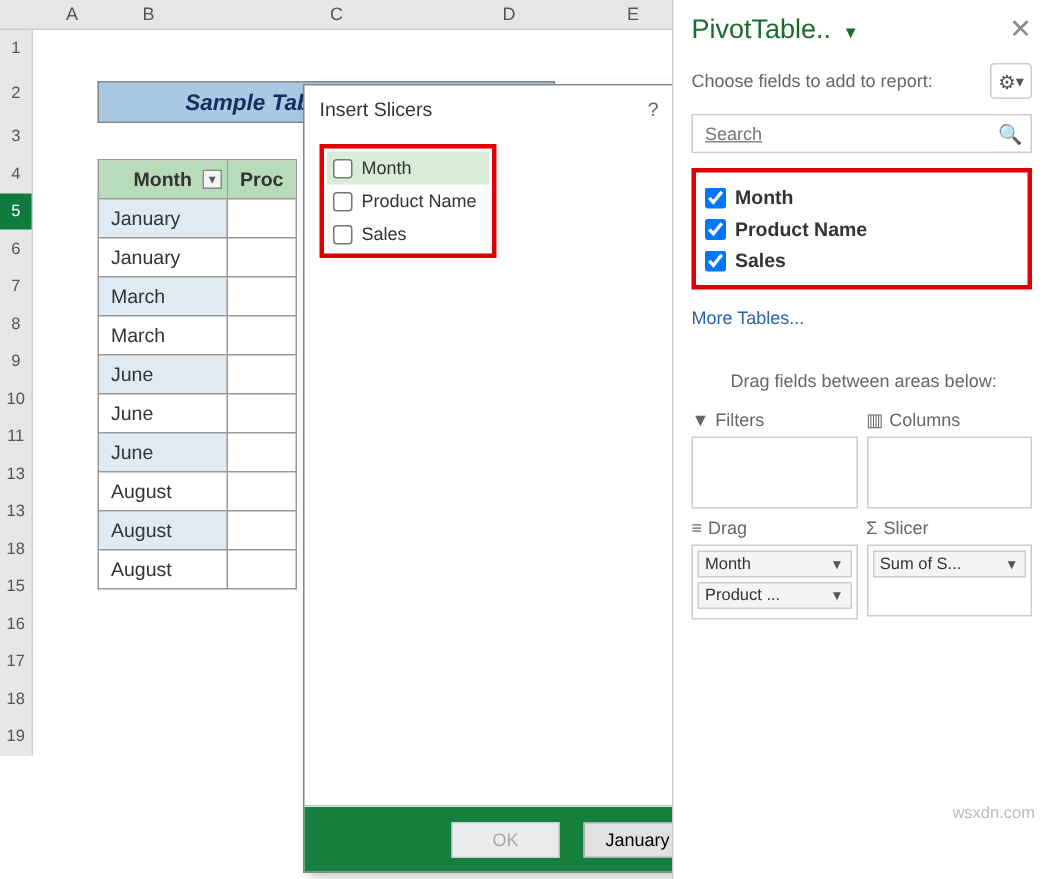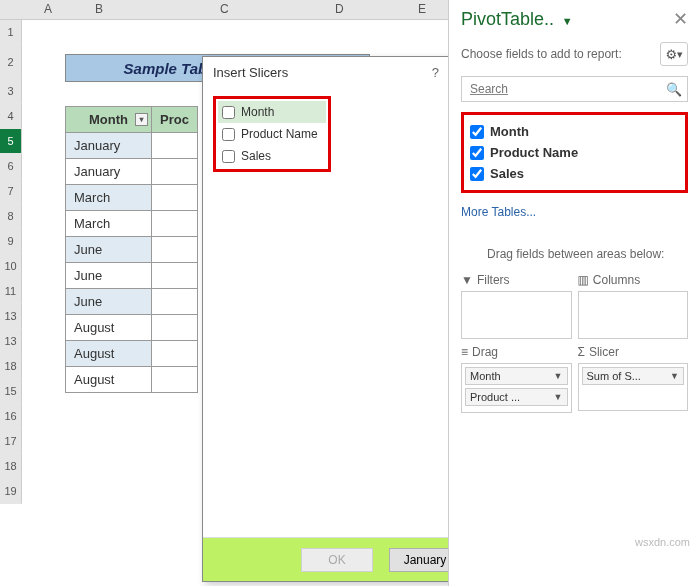--- a/index.html
+++ b/index.html
@@ -31,21 +31,21 @@
 
 .dlg { position: absolute; left: 202px; top: 56px; width: 278px; height: 526px; background: #fff; border: 1px solid #888; box-shadow: 3px 3px 8px rgba(0,0,0,.2); }
 .dlg-title { padding: 8px 10px; font-size: 13px; color: #333; border-bottom: none; position: relative; }
 .dlg-help { position: absolute; right: 40px; top: 8px; color: #666; cursor: pointer; }
 .dlg-close { position: absolute; right: 12px; top: 8px; font-size: 15px; color: #555; cursor: pointer; }
 .dlg-body { padding: 8px 10px; }
 .slicer-list { border: 3px solid #e00000; padding: 2px; width: 118px; }
 .slicer-item { padding: 4px 4px; font-size: 12px; display: flex; align-items: center; gap: 6px; }
 .slicer-item input { width: 13px; height: 13px; }
 .slicer-item.sel { background: #d8ecd8; }
-.dlg-btns { position: absolute; bottom: 0; left: 0; right: 0; height: 44px; background: #bef264; border-top: 1px solid #ddd; display: flex; justify-content: flex-end; align-items: center; gap: 16px; padding-right: 18px; }
+.dlg-btns { position: absolute; bottom: 0; left: 0; right: 0; height: 44px; background: #15803d; border-top: 1px solid #ddd; display: flex; justify-content: flex-end; align-items: center; gap: 16px; padding-right: 18px; }
 .dlg-btns button { width: 72px; height: 24px; font-size: 12px; background: #e1e1e1; border: 1px solid #adadad; cursor: pointer; }
 .dlg-btns button:disabled { color: #aaa; border-color: #d0d0d0; background: #ececec; }
 
 
 .panel { position: absolute; right: 0; top: 0; width: 252px; height: 586px; background: #fff; border-left: 1px solid #ccc; padding: 8px 12px 4px 12px; }
 .panel-hdr { display: flex; align-items: center; justify-content: space-between; }
 .panel-title { color: #1a6b2e; font-size: 18px; font-weight: 400; }
 .pmenu { color: #1a6b2e; font-size: 11px; margin-left: 4px; }
 .pclose { color: #888; font-size: 18px; cursor: pointer; }
 .psub { font-size: 12px; color: #666; margin-top: 12px; display: flex; justify-content: space-between; align-items: center; }

